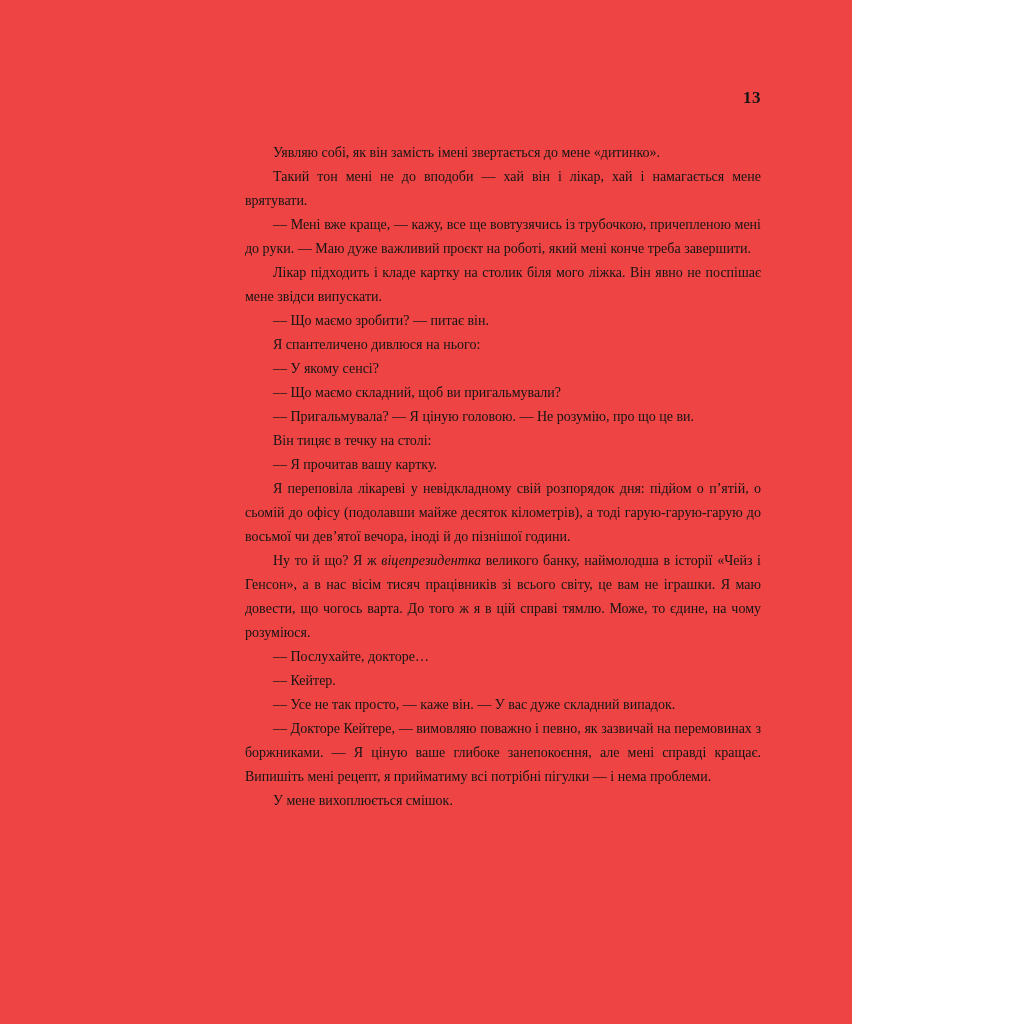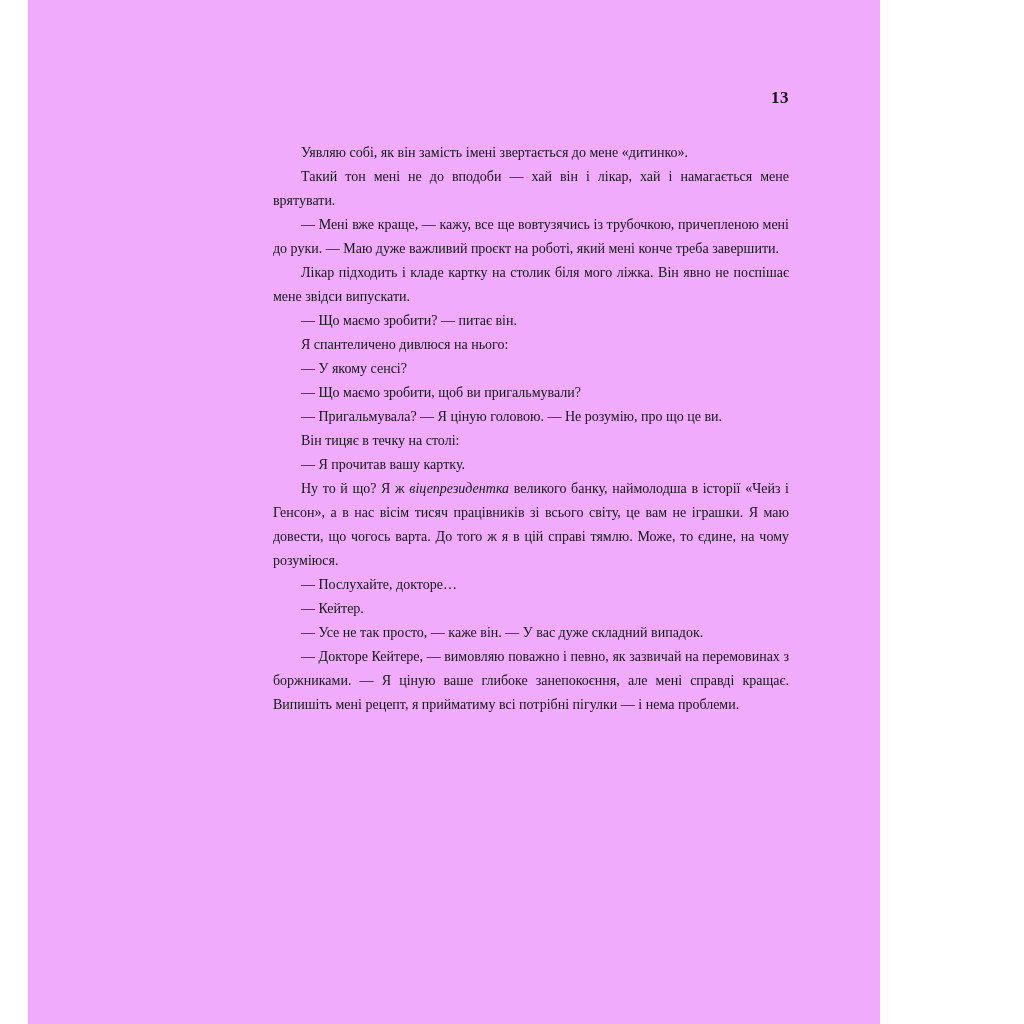--- a/index.html
+++ b/index.html
@@ -4,25 +4,24 @@
 <style>
   html, body {
     margin: 0;
     padding: 0;
     background: #ffffff;
   }
   .page {
     position: relative;
     width: 852px;
     height: 1024px;
-    background: #f0abfc;
+    background: #ef4444;
     font-family: "Liberation Serif", "DejaVu Serif", serif;
     color: #151515;
     overflow: hidden;
-    margin-left: 28px;
   }
   .page-number {
     position: absolute;
     top: 88px;
     left: 245px;
     width: 516px;
     text-align: right;
     font-size: 17px;
     letter-spacing: 0.5px;
     font-weight: 600;
@@ -54,23 +53,25 @@
   <div class="page-number">13</div>
 
   <div class="text-block">
     <p>Уявляю собі, як він замість імені звертається до мене «дитинко».</p>
     <p>Такий тон мені не до вподоби — хай він і лікар, хай і намагається мене врятувати.</p>
     <p>— Мені вже краще, — кажу, все ще вовтузячись із трубочкою, причепленою мені до руки. — Маю дуже важливий проєкт на роботі, який мені конче треба завершити.</p>
     <p>Лікар підходить і кладе картку на столик біля мого ліжка. Він явно не поспішає мене звідси випускати.</p>
     <p>— Що маємо зробити? — питає він.</p>
     <p>Я спантеличено дивлюся на нього:</p>
     <p>— У якому сенсі?</p>
-    <p>— Що маємо зробити, щоб ви пригальмували?</p>
+    <p>— Що маємо складний, щоб ви пригальмували?</p>
     <p>— Пригальмувала? — Я ціную головою. — Не розумію, про що це ви.</p>
     <p>Він тицяє в течку на столі:</p>
     <p>— Я прочитав вашу картку.</p>
+    <p>Я переповіла лікареві у невідкладному свій розпорядок дня: підйом о п’ятій, о сьомій до офісу (подолавши майже десяток кілометрів), а тоді гарую-гарую-гарую до восьмої чи дев’ятої вечора, іноді й до пізнішої години.</p>
     <p><span>Ну то й що? Я ж </span><em>віцепрезидентка</em><span> великого банку, наймолодша в історії «Чейз і Генсон», а в нас вісім тисяч працівників зі всього світу, це вам не іграшки. Я маю довести, що чогось варта. До того ж я в цій справі тямлю. Може, то єдине, на чому розуміюся.</span></p>
     <p>— Послухайте, докторе…</p>
     <p>— Кейтер.</p>
     <p>— Усе не так просто, — каже він. — У вас дуже складний випадок.</p>
     <p>— Докторе Кейтере, — вимовляю поважно і певно, як зазвичай на перемовинах з боржниками. — Я ціную ваше глибоке занепокоєння, але мені справді кращає. Випишіть мені рецепт, я прийматиму всі потрібні пігулки — і нема проблеми.</p>
+    <p>У мене вихоплюється смішок.</p>
   </div>
 </div>
 
 </body></html>

